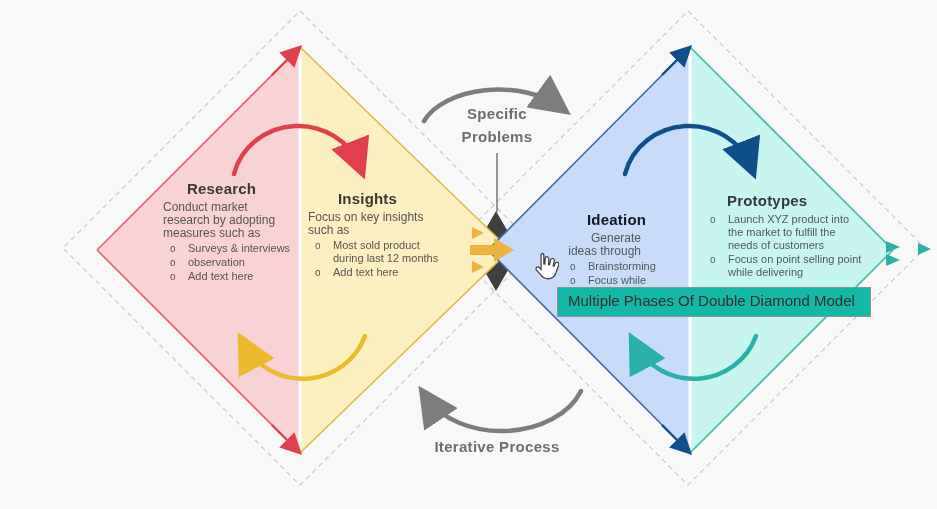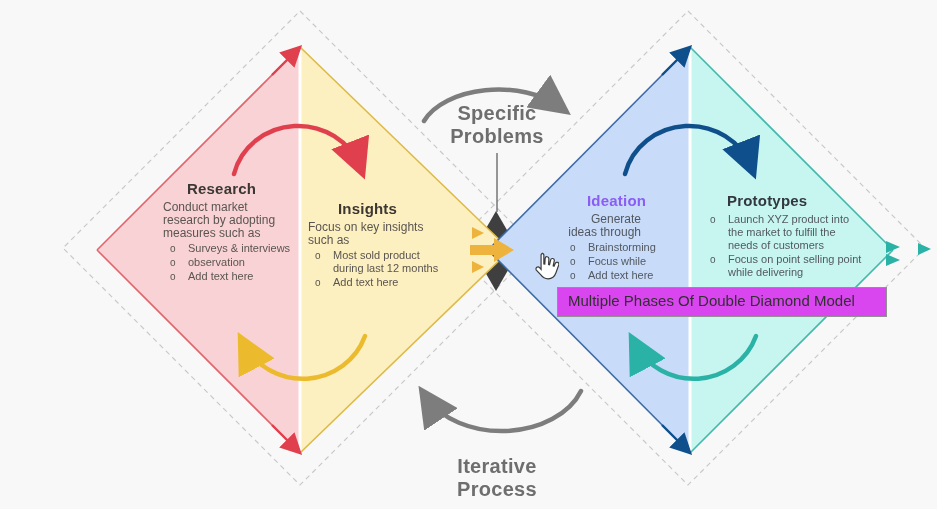--- a/index.html
+++ b/index.html
@@ -9,39 +9,39 @@
   
   .sec{position:absolute;color:#5a5550;}
   .sec-title{font-size:15px;font-weight:700;color:#3c3733;padding-left:24px;letter-spacing:.2px;margin-bottom:4px;}
   .sec-body{font-size:12px;line-height:13px;}
   .sec ul{list-style:none;margin:2px 0 0 0;padding:0;font-size:11px;line-height:13px;}
   .sec li{display:flex;align-items:flex-start;margin-top:1px;}
   .sec .mk{width:11px;margin-left:7px;margin-right:7px;font-size:10px;flex:0 0 auto;}
   .research{left:163px;top:180px;width:152px;}
   .research .sec-body{width:118px;}
   .research .bt{width:122px;}
-  .insights{left:308px;top:200px;width:158px;}
+  .insights{left:308px;top:190px;width:158px;}
   .insights .sec-title{padding-left:30px;}
   .insights .sec-body{width:118px;}
   .insights .bt{width:112px;}
   .ideation{left:563px;top:192px;width:142px;color:#525860;}
-  .ideation .sec-title{color:#8b5cf6;}
+  .ideation .sec-title{color:#0f172a;margin-top:19px;}
   .ideation .sec-body{width:78px;text-align:right;}
   .ideation .bt{width:110px;}
   .prototypes{left:703px;top:192px;width:175px;color:#525860;}
   .prototypes .sec-title{color:#33383e;}
   .prototypes .bt{width:136px;}
   
-  .big-label{position:absolute;width:130px;text-align:center;font-size:20px;line-height:23px;
+  .big-label{position:absolute;width:130px;text-align:center;font-size:15px;line-height:23px;
              font-weight:700;color:#6e6e6e;letter-spacing:.3px;}
   .lbl-top{left:432px;top:102px;}
-  .lbl-bottom{left:432px;top:455px;}
-  
-  .tooltip{position:absolute;left:557px;top:287px;width:292px;height:21px;background:#d946ef;
-           border:1px solid #919191;font-size:15px;color:#303030;padding:4px 26px 3px 10px;
+  .lbl-bottom{left:432px;top:435px;}
+  
+  .tooltip{position:absolute;left:557px;top:287px;width:292px;height:21px;background:#14b8a6;
+           border:1px solid #919191;font-size:15px;color:#303030;padding:4px 10px 3px 10px;
            white-space:nowrap;z-index:20;}
   
   .cursor{position:absolute;left:533px;top:252px;z-index:30;}
 </style>
 </head>
 <body>
 
 <div class="stage">
 
   <svg width="937" height="509" viewBox="0 0 937 509">

